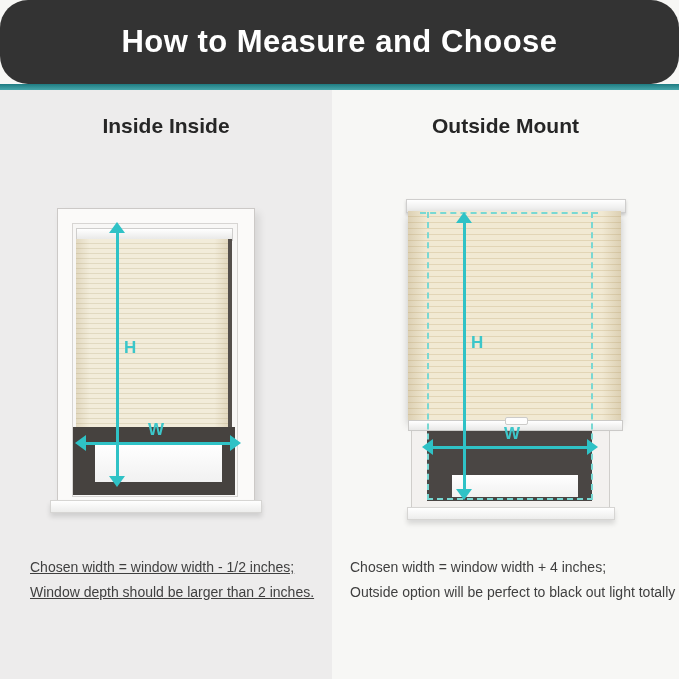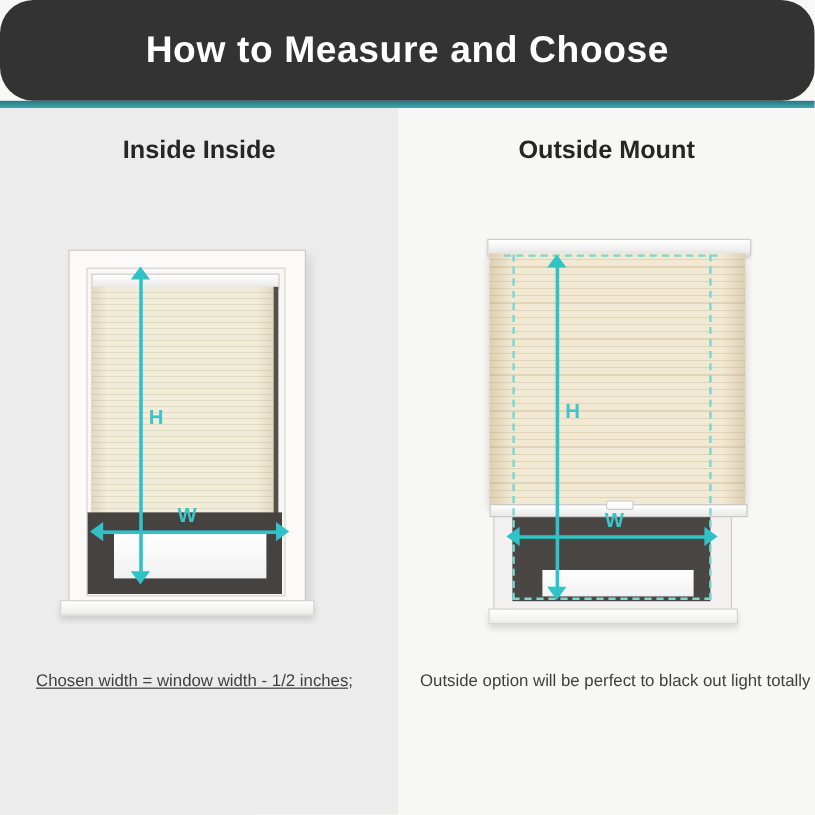--- a/index.html
+++ b/index.html
@@ -108,20 +108,21 @@
     <div class="ah ah-down" style="left:109px;top:386px;"></div>
     <span class="mlabel" style="left:124px;top:248px;">H</span>
 
     <div class="wline" style="left:84px;top:352px;width:148px;"></div>
     <div class="ah ah-left" style="left:75px;top:345px;"></div>
     <div class="ah ah-right" style="left:230px;top:345px;"></div>
     <span class="mlabel" style="left:148px;top:330px;">W</span>
 
     <div class="notes notes-left">
       <p>Chosen width = window width - 1/2 inches;</p>
+      <p>Window depth should be larger than 2 inches.</p>
     </div>
   </section>
 
   <section class="col col-right">
     <h2>Outside Mount</h2>
 
     <div class="r-winframe">
       <div class="r-recess">
         <div class="glass r-glass"></div>
       </div>
@@ -143,17 +144,18 @@
     <div class="ah ah-up" style="left:124px;top:122px;"></div>
     <div class="ah ah-down" style="left:124px;top:399px;"></div>
     <span class="mlabel" style="left:139px;top:243px;">H</span>
 
     <div class="wline" style="left:99px;top:356px;width:158px;"></div>
     <div class="ah ah-left" style="left:90px;top:349px;"></div>
     <div class="ah ah-right" style="left:255px;top:349px;"></div>
     <span class="mlabel" style="left:172px;top:334px;">W</span>
 
     <div class="notes notes-right">
+      <p>Chosen width = window width + 4 inches;</p>
       <p>Outside option will be perfect to black out light totally</p>
     </div>
   </section>
 
 </div>
 
 </body></html>

